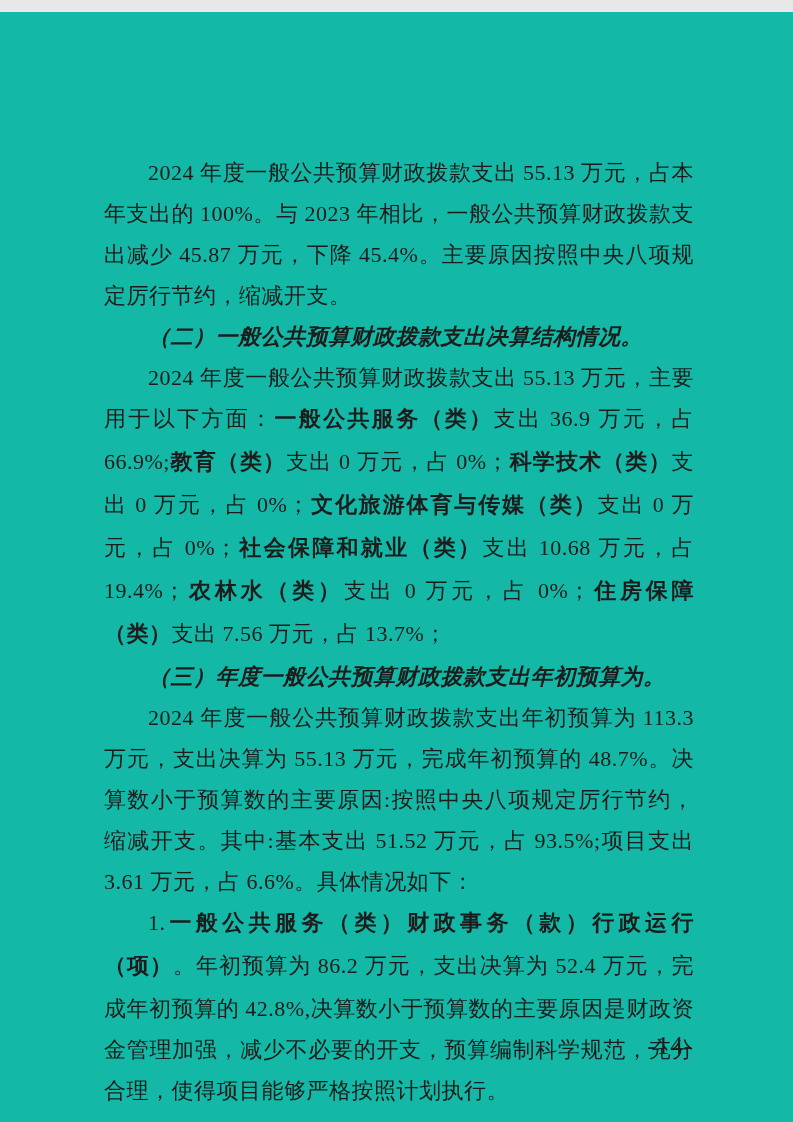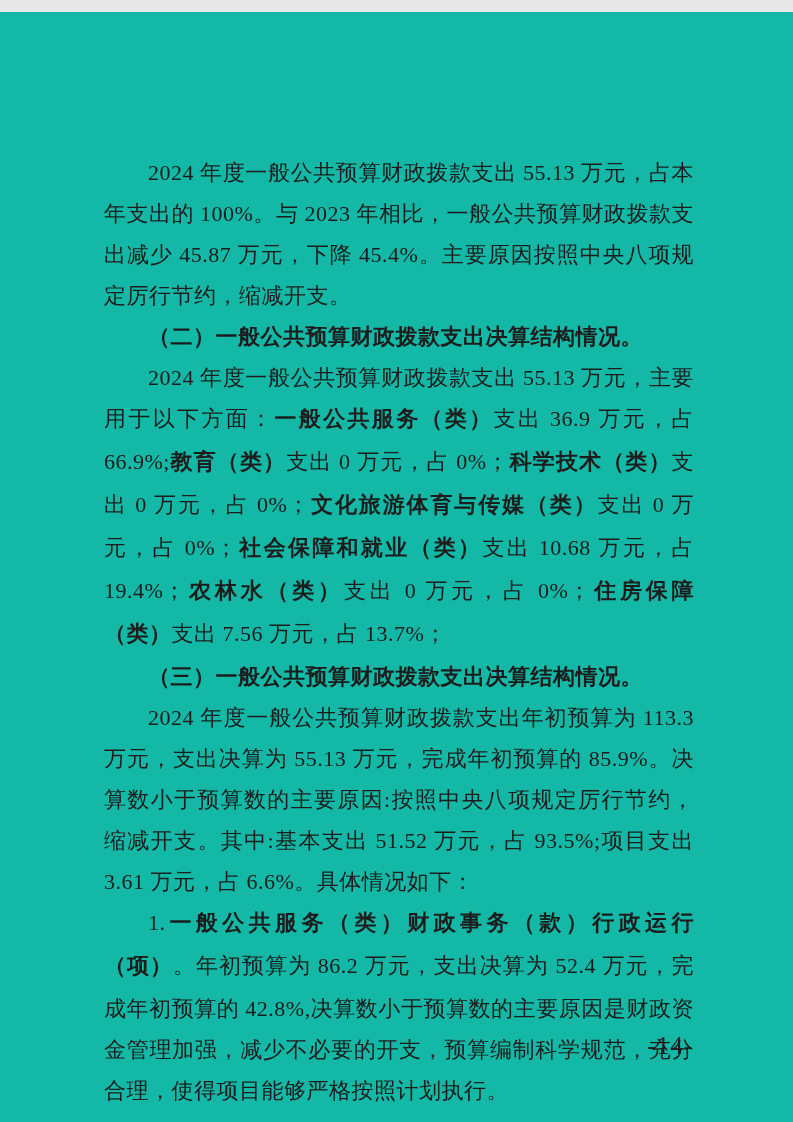--- a/index.html
+++ b/index.html
@@ -28,20 +28,21 @@
     letter-spacing: 0.5px;
   }
   .para {
     margin: 0;
     text-indent: 2em;
   }
   .heading {
     margin: 0;
     text-indent: 2em;
     font-weight: 700;
+    font-style: italic;
   }
   .bold-run {
     font-weight: 700;
     font-family: Liberation Mono, monospace;
   }
   .page-number {
     position: absolute;
     right: 100px;
     top: 1020px;
     font-size: 25px;
@@ -54,22 +55,22 @@
 
 <div class="page">
   <div class="text-block">
 
     <p class="para"><span>2024 年度一般公共预算财政拨款支出 55.13 万元，占本年支出的 100%。与 2023 年相比，一般公共预算财政拨款支出减少 45.87 万元，下降 45.4%。主要原因按照中央八项规定厉行节约，缩减开支。</span></p>
 
     <p class="heading"><span>（二）一般公共预算财政拨款支出决算结构情况。</span></p>
 
     <p class="para"><span>2024 年度一般公共预算财政拨款支出 55.13 万元，主要用于以下方面：</span><span class="bold-run">一般公共服务（类）</span><span>支出 36.9 万元，占 66.9%;</span><span class="bold-run">教育（类）</span><span>支出 0 万元，占 0%；</span><span class="bold-run">科学技术（类）</span><span>支出 0 万元，占 0%；</span><span class="bold-run">文化旅游体育与传媒（类）</span><span>支出 0 万元，占 0%；</span><span class="bold-run">社会保障和就业（类）</span><span>支出 10.68 万元，占 19.4%；</span><span class="bold-run">农林水（类）</span><span>支出 0 万元，占 0%；</span><span class="bold-run">住房保障（类）</span><span>支出 7.56 万元，占 13.7%；</span></p>
 
-    <p class="heading"><span>（三）一般公共预算财政拨款支出决算结构情况。</span></p>
+    <p class="heading"><span>（三）年度一般公共预算财政拨款支出年初预算为。</span></p>
 
-    <p class="para"><span>2024 年度一般公共预算财政拨款支出年初预算为 113.3 万元，支出决算为 55.13 万元，完成年初预算的 85.9%。决算数小于预算数的主要原因:按照中央八项规定厉行节约，缩减开支。其中:基本支出 51.52 万元，占 93.5%;项目支出 3.61 万元，占 6.6%。具体情况如下：</span></p>
+    <p class="para"><span>2024 年度一般公共预算财政拨款支出年初预算为 113.3 万元，支出决算为 55.13 万元，完成年初预算的 48.7%。决算数小于预算数的主要原因:按照中央八项规定厉行节约，缩减开支。其中:基本支出 51.52 万元，占 93.5%;项目支出 3.61 万元，占 6.6%。具体情况如下：</span></p>
 
     <p class="para"><span>1.</span><span class="bold-run">一般公共服务（类）财政事务（款）行政运行（项）</span><span>。年初预算为 86.2 万元，支出决算为 52.4 万元，完成年初预算的 42.8%,决算数小于预算数的主要原因是财政资金管理加强，减少不必要的开支，预算编制科学规范，充分合理，使得项目能够严格按照计划执行。</span></p>
 
   </div>
 
   <div class="page-number">-14-</div>
 </div>
 
 </body></html>

